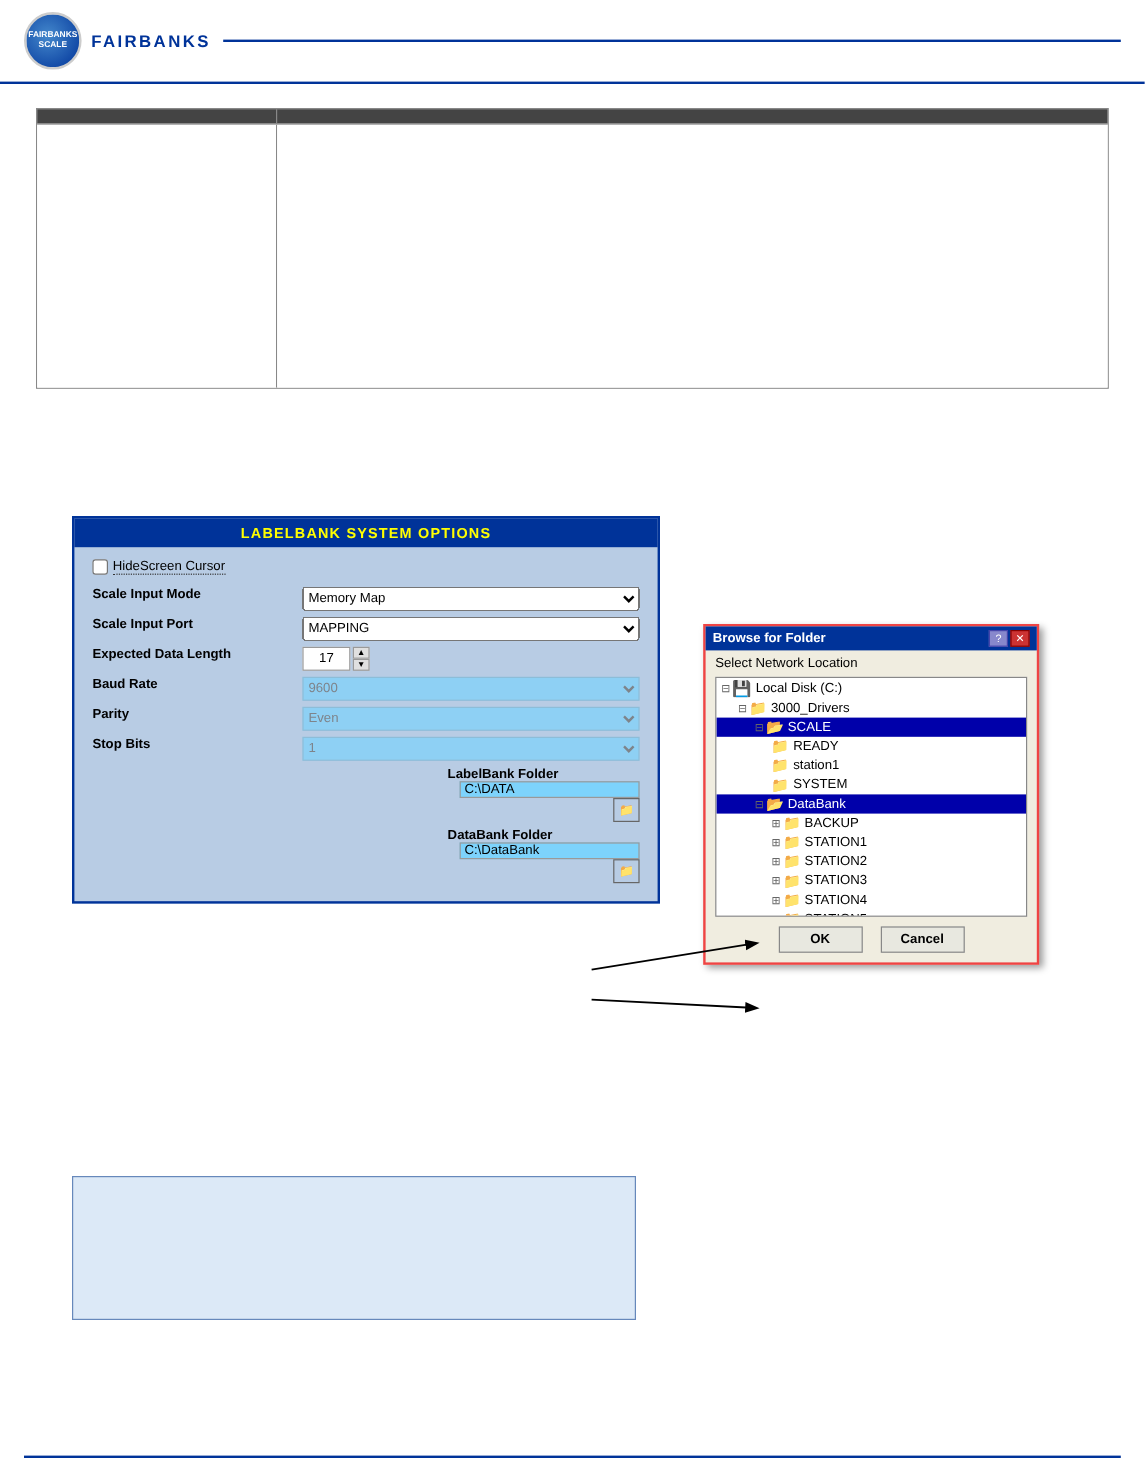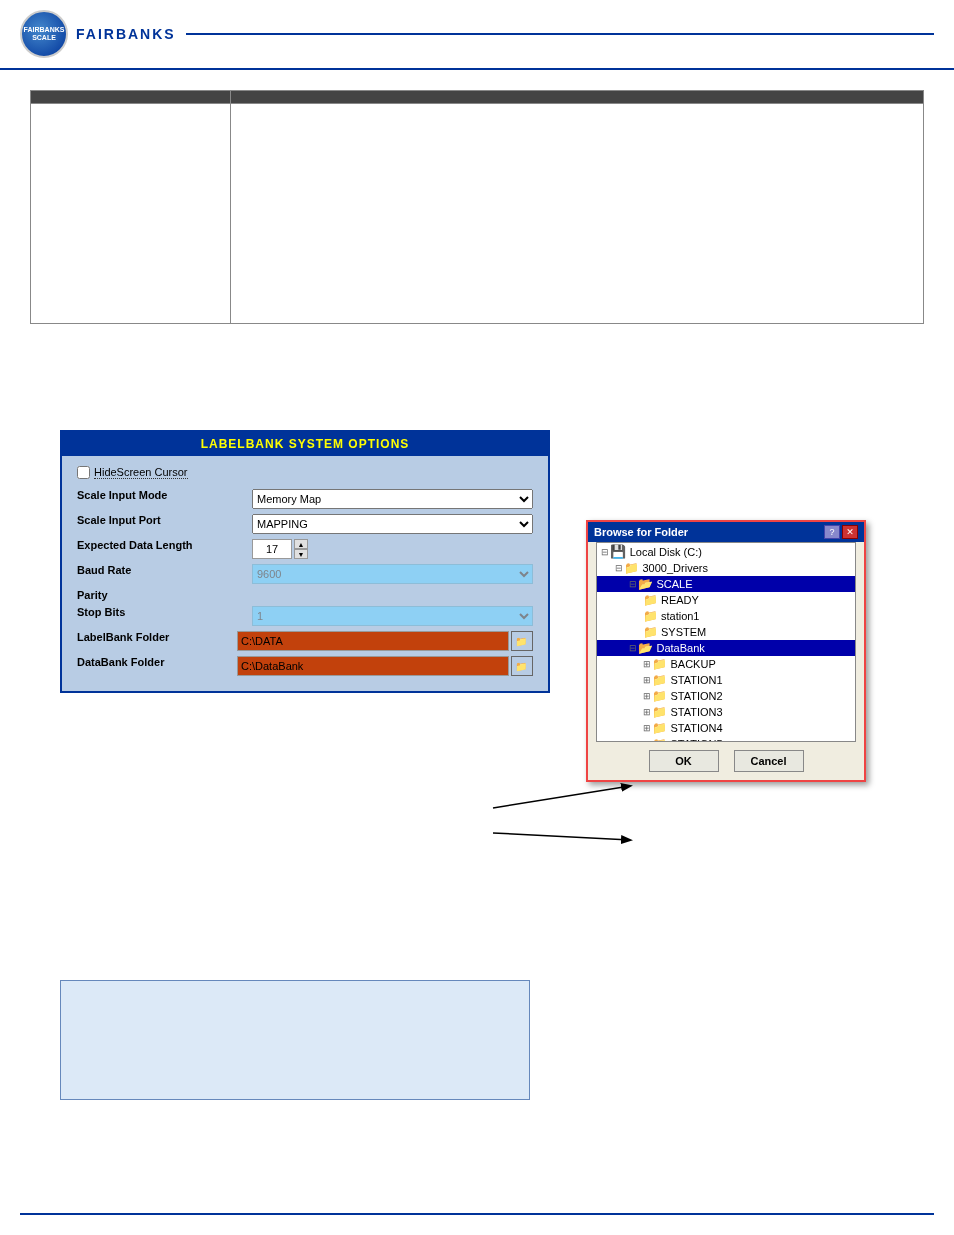--- a/index.html
+++ b/index.html
@@ -162,29 +162,30 @@
       width: 14px;
       height: 10px;
       font-size: 7px;
       padding: 0;
       cursor: pointer;
       border: 1px solid #999;
       background: #e0e0e0;
     }
     .folder-row {
       display: flex;
-      align-items: flex-start;
+      align-items: flex-end;
       margin-bottom: 5px;
+      flex-direction: column;
     }
     .folder-input {
       flex: 1;
       height: 20px;
       font-size: 11px;
       border: 1px solid #999;
-      background: #c2410c;
+      background: #7dd3fc;
       padding: 0 3px;
     }
     .folder-btn {
       width: 22px;
       height: 20px;
       font-size: 10px;
       border: 1px solid #666;
       background: #b8cce4;
       cursor: pointer;
       margin-left: 2px;
@@ -395,20 +396,25 @@
       <span class="form-label">Baud Rate</span>
       <select class="select-control form-control-disabled" disabled="">
         <option>9600</option>
         <option>19200</option>
       </select>
     </div>
 
 
     <div class="form-row">
       <span class="form-label">Parity</span>
+      <select class="select-control form-control-disabled" disabled="">
+        <option>Even</option>
+        <option>Odd</option>
+        <option>None</option>
+      </select>
     </div>
 
     <div class="form-row">
       <span class="form-label">Stop Bits</span>
       <select class="select-control form-control-disabled" disabled="">
         <option>1</option>
         <option>2</option>
       </select>
     </div>
 
@@ -427,20 +433,21 @@
 </div>
 
 <div class="browse-dialog">
   <div class="browse-title-bar">
     <span>Browse for Folder</span>
     <div class="browse-title-buttons">
       <button class="title-btn title-btn-help">?</button>
       <button class="title-btn">✕</button>
     </div>
   </div>
+  <div class="browse-subtitle">Select Network Location</div>
   <div class="browse-tree">
 
     <div class="tree-item tree-indent-1">
       <span class="expand-icon">⊟</span>
       <span class="tree-icon drive-icon">💾</span>
       <span>Local Disk (C:)</span>
     </div>
     <div class="tree-item tree-indent-2">
       <span class="expand-icon">⊟</span>
       <span class="tree-icon folder-icon-yellow">📁</span>

